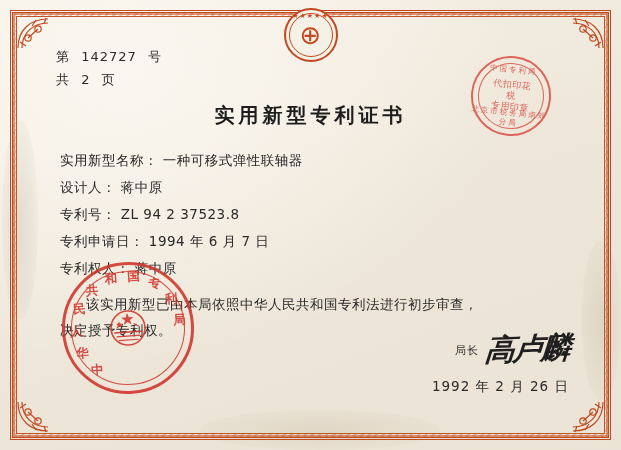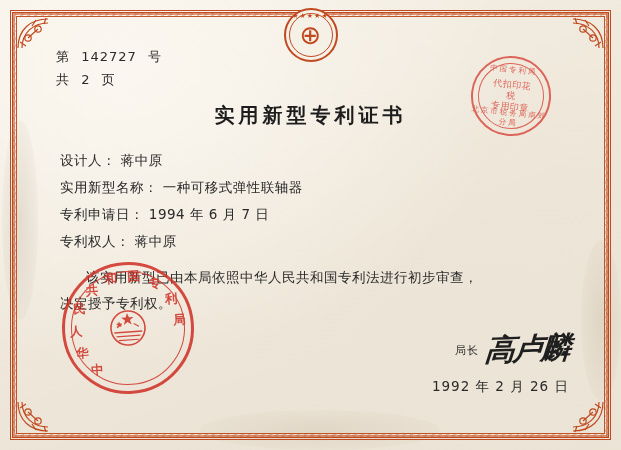--- a/index.html
+++ b/index.html
@@ -354,26 +354,30 @@
     <div class="pages-line">
       <span>共</span>
       <span style="margin:0 6px;">2</span>
       <span>页</span>
     </div>
 
     <div class="title">实用新型专利证书</div>
 
     <div class="fields">
       <div class="field-row">
+        <span class="field-label">实用新型名称：</span>
+        <span class="field-value">一种可移式弹性联轴器</span>
+      </div>
+      <div class="field-row">
         <span class="field-label">设计人：</span>
         <span class="field-value">蒋中原</span>
       </div>
       <div class="field-row">
-        <span class="field-label">实用新型名称：</span>
-        <span class="field-value">一种可移式弹性联轴器</span>
+        <span class="field-label">专利号：</span>
+        <span class="field-value">ZL 94 2 37523.8</span>
       </div>
       <div class="field-row">
         <span class="field-label">专利申请日：</span>
         <span class="field-value">1994 年 6 月 7 日</span>
       </div>
       <div class="field-row">
         <span class="field-label">专利权人：</span>
         <span class="field-value">蒋中原</span>
       </div>
     </div>

